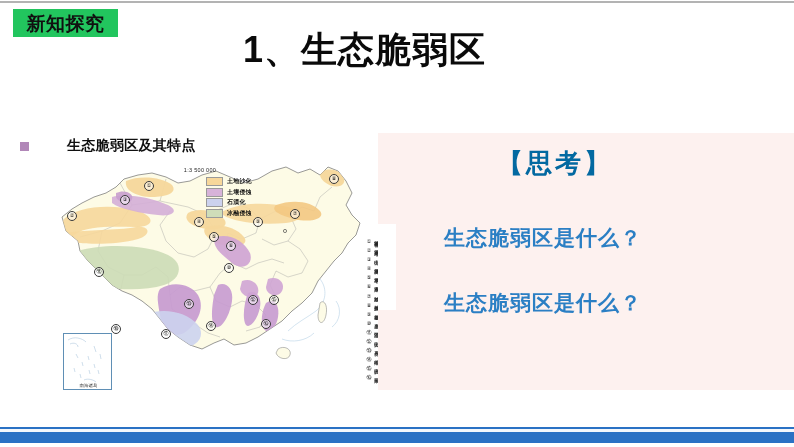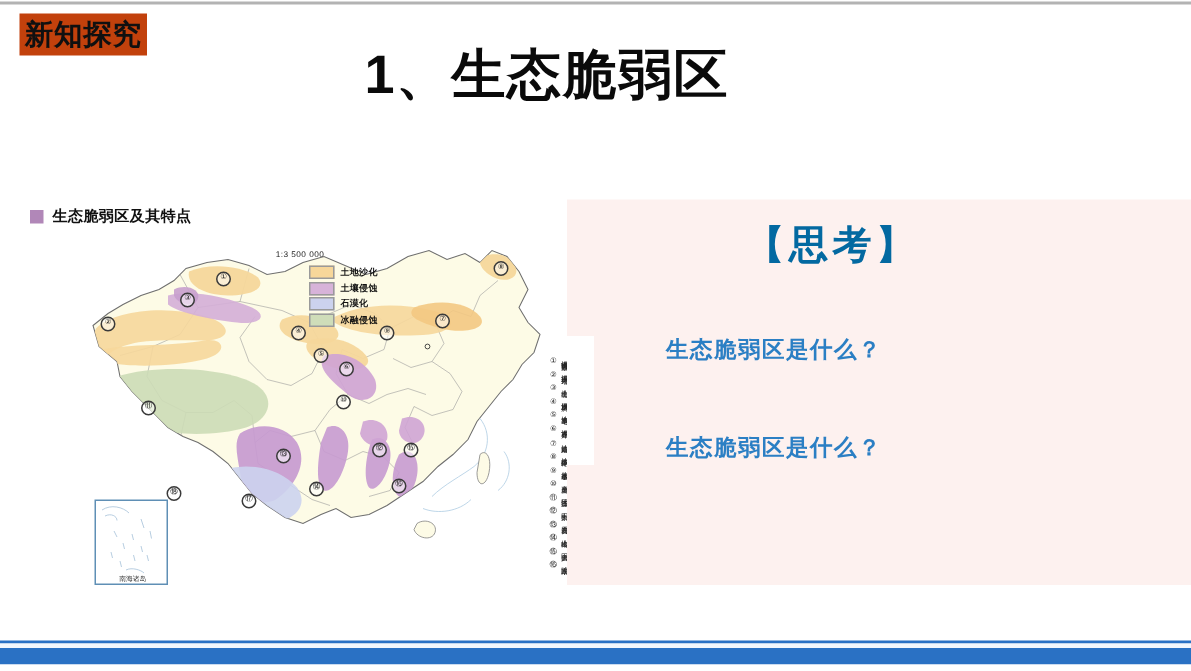--- a/index.html
+++ b/index.html
@@ -28,24 +28,24 @@
     position: absolute;
     left: 0; top: 1px;
     width: 794px; height: 2px;
     background: #b3b3b3;
   }
 
   
   .badge {
     position: absolute;
     left: 13px; top: 9px;
-    width: 85px; height: 28px;
-    background: #c2410c;
+    width: 105px; height: 28px;
+    background: #22c55e;
     display: flex;
-    align-items: center;
+    align-items: flex-end;
     justify-content: center;
     font-size: 19px;
     font-weight: 700;
     color: #101010;
     letter-spacing: 0.5px;
   }
 
   
   .slide-title {
     position: absolute;
@@ -70,24 +70,25 @@
     display: flex;
     align-items: center;
     gap: 6px;
   }
   .map-bullet {
     width: 9px; height: 9px;
     background: #b187b8;
     display: inline-block;
   }
   .map-panel-head-label {
-    font-size: 10px;
+    font-size: 14px;
     font-weight: 700;
     color: #101010;
     letter-spacing: 0.3px;
+    margin-left: 32px;
   }
 
   
   .map-image {
     position: absolute;
     left: 8px; top: 20px;
     width: 360px; height: 238px;
     background: #ffffff;
     overflow: hidden;
   }
@@ -215,21 +216,21 @@
     position: absolute;
     left: 497px; top: 146px;
     font-size: 26px;
     font-weight: 700;
     color: #0369a1;
     letter-spacing: 3px;
     white-space: nowrap;
   }
   .think-q {
     position: absolute;
-    font-size: 15px;
+    font-size: 21px;
     font-weight: 700;
     color: #2b7fc4;
     letter-spacing: 1px;
     white-space: nowrap;
   }
   .think-q1 { left: 444px; top: 224px; }
   .think-q2 { left: 444px; top: 289px; }
 
   
   .bottom-thin {

